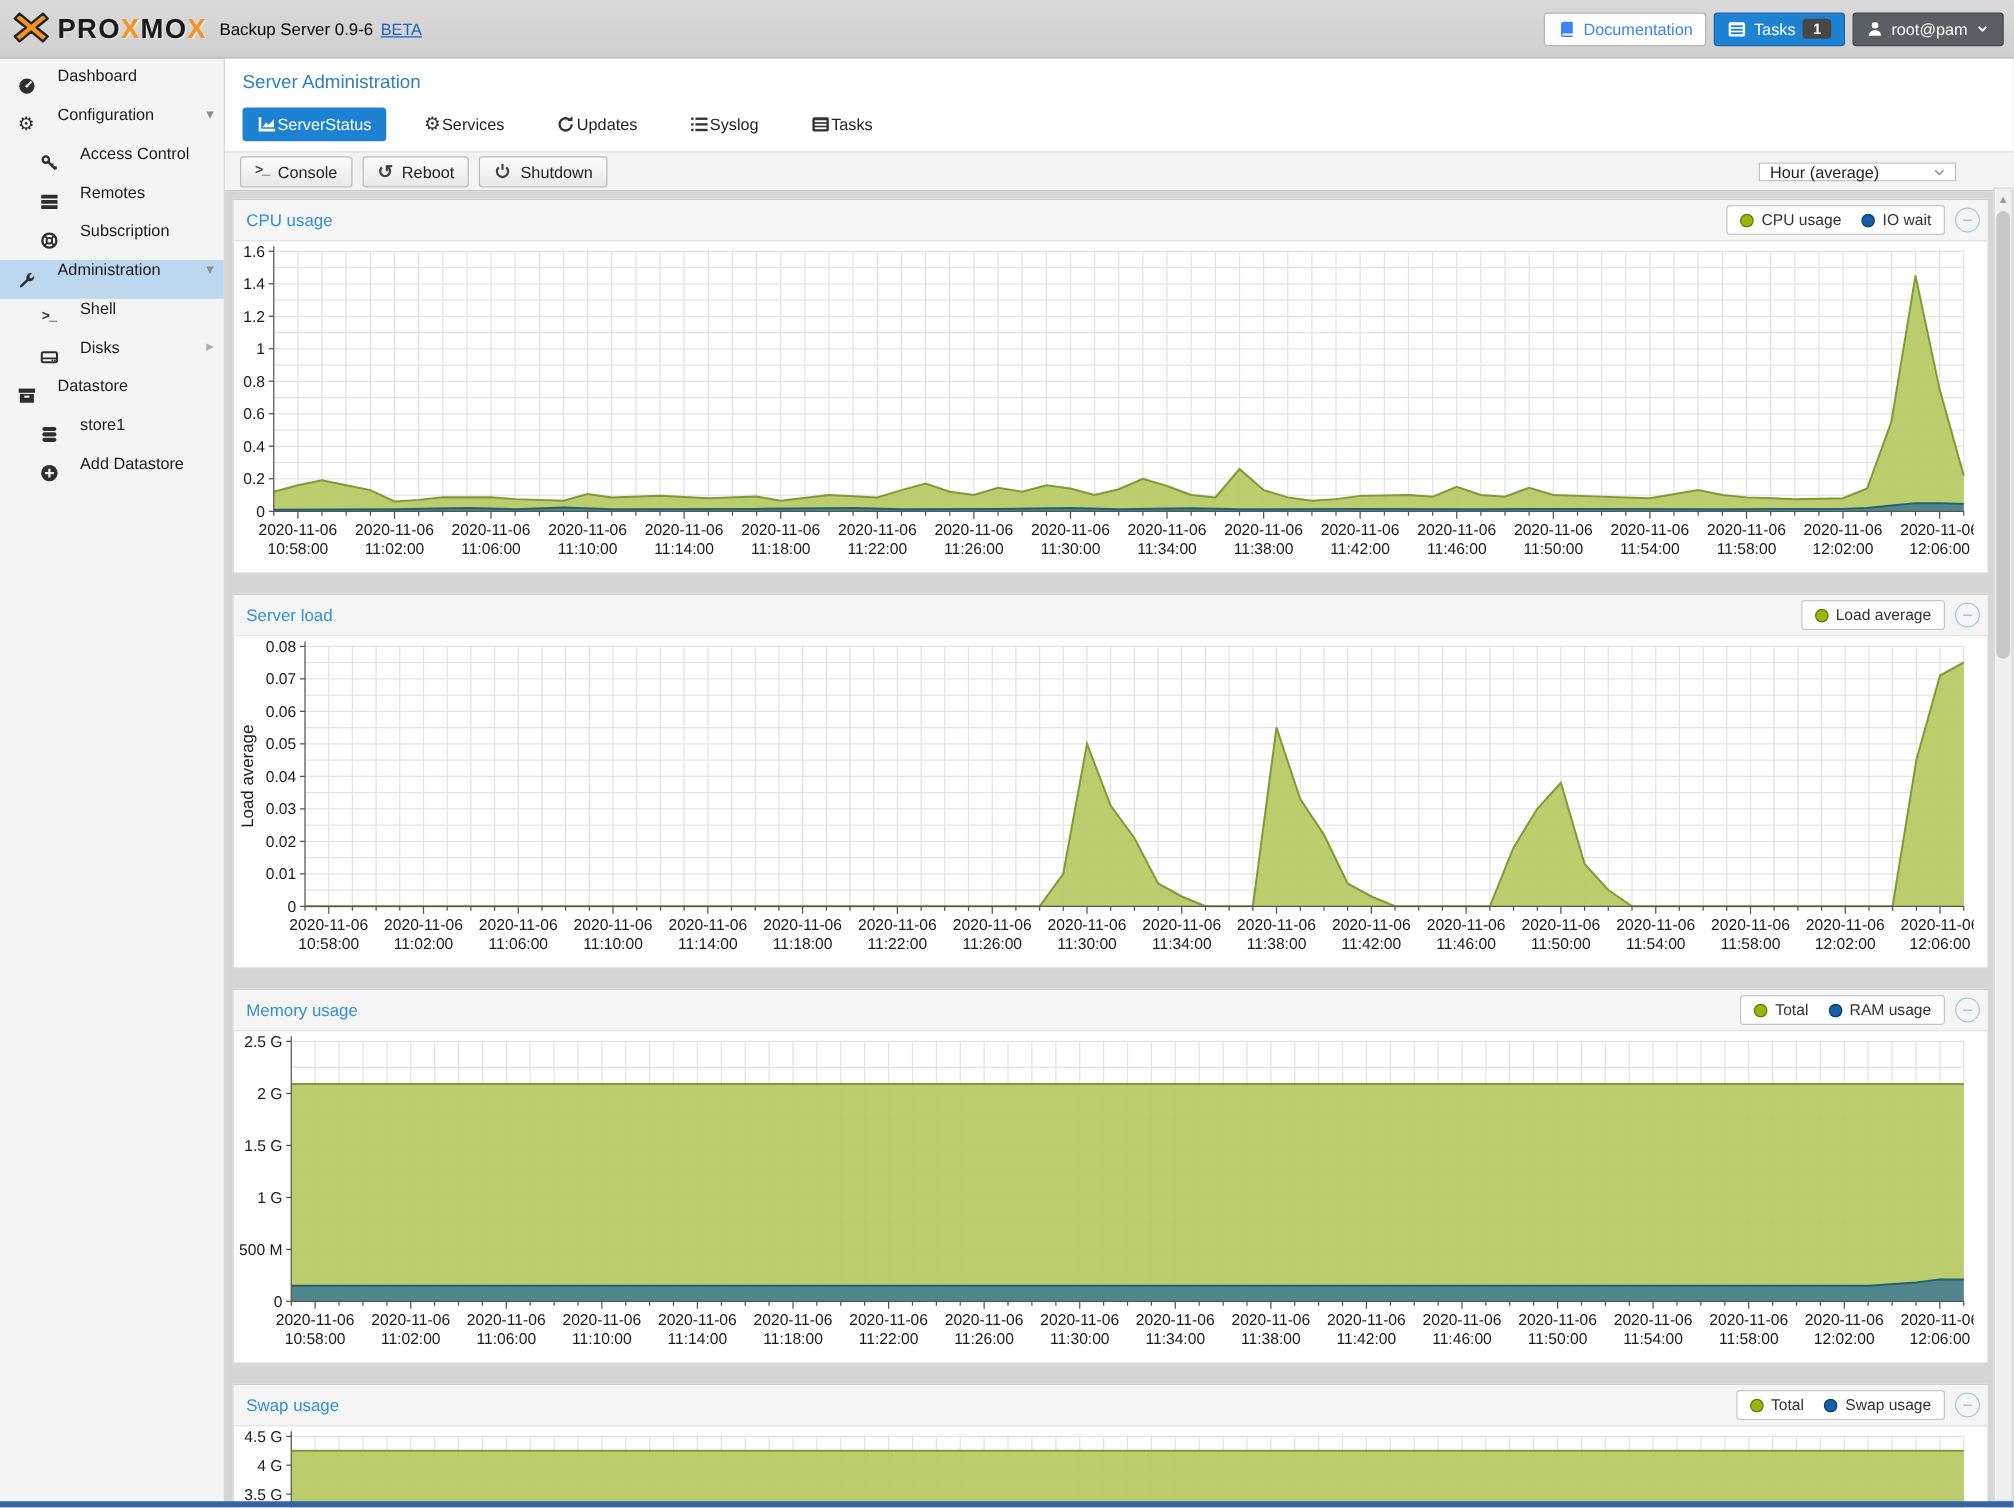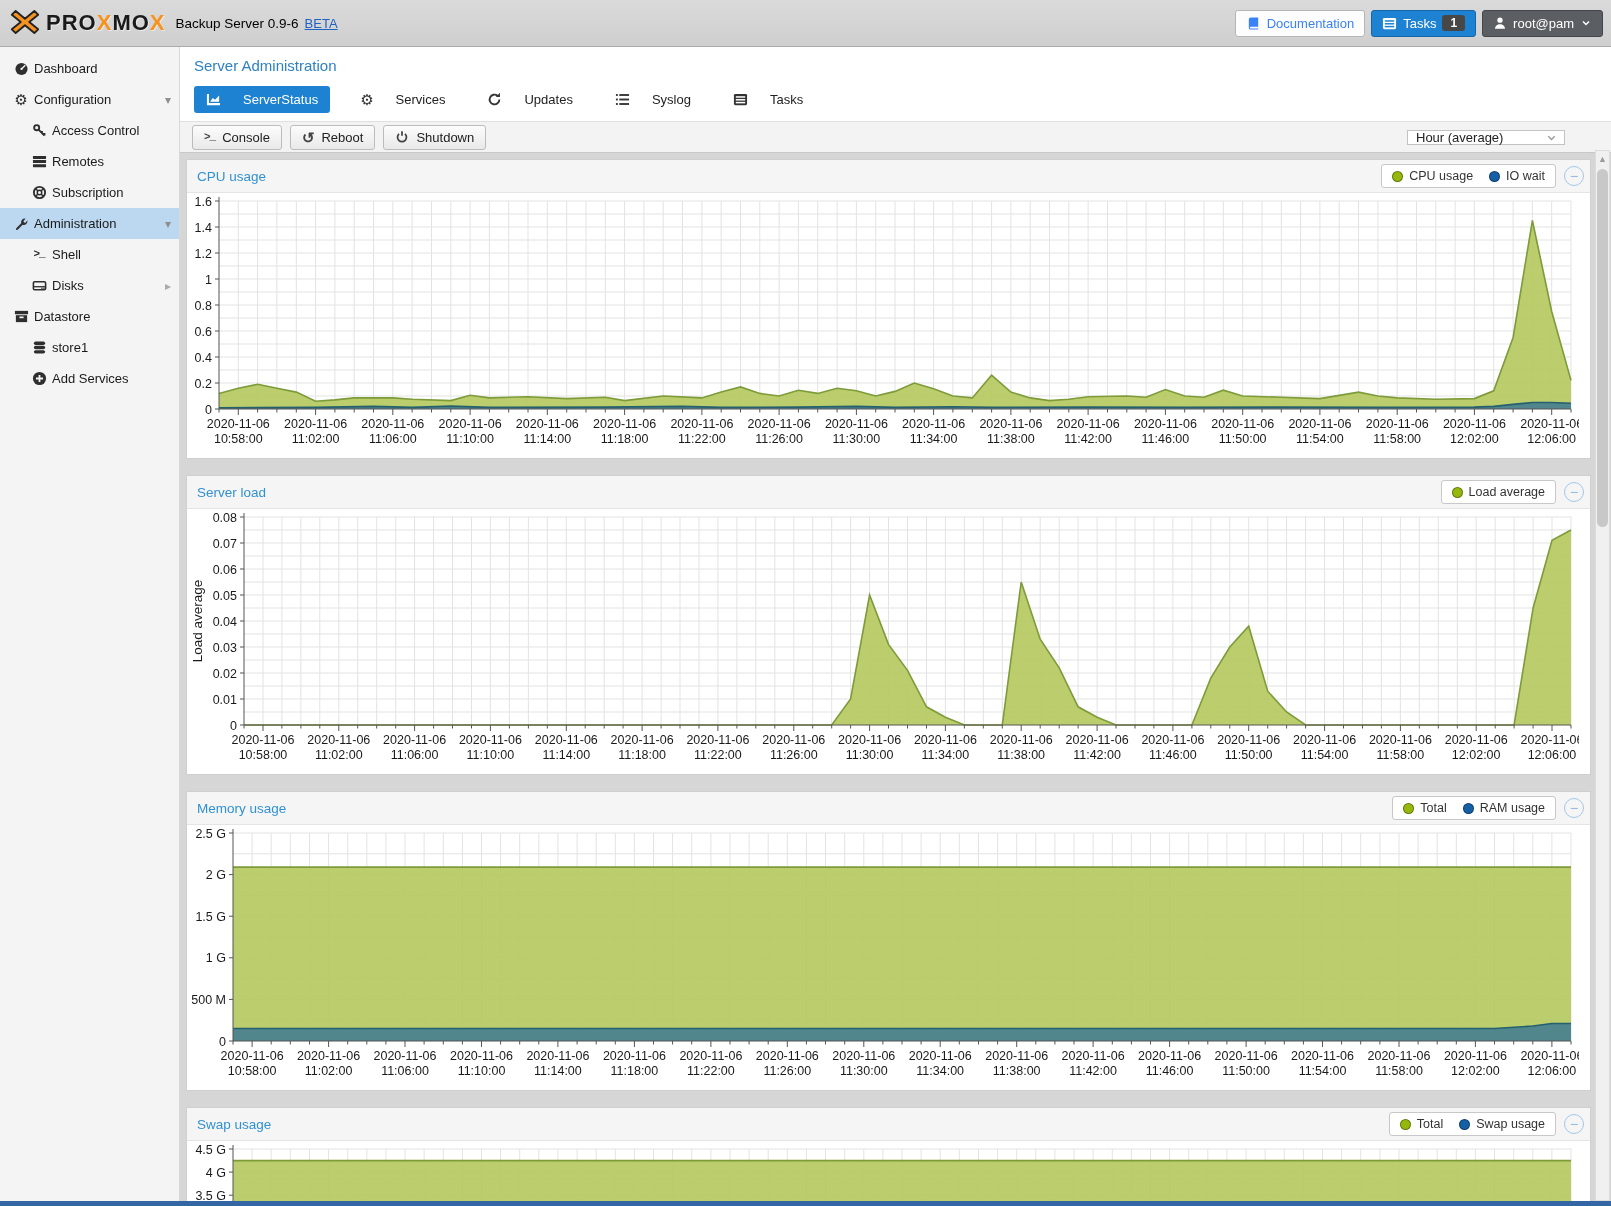--- a/index.html
+++ b/index.html
@@ -25,33 +25,33 @@
   .hbtn { height:27px; display:flex; align-items:center; gap:6px; padding:0 10px;
     border-radius:3px; font-size:13px; cursor:pointer; }
   .hbtn .ico { display:flex; align-items:center; }
   .hbtn-light { background:#fdfdfd; border:1px solid #b5b5b5; color:#3b82f6; }
   .hbtn-blue  { background:#1e82d2; border:1px solid #1566a7; color:#fff; }
   .hbtn-dark  { background:#5b5f63; border:1px solid #43474b; color:#fff; }
   .badge { background:#474747; color:#fff; border-radius:3px; padding:1px 8px; font-weight:bold; font-size:12px; }
   
   #layout { display:flex; height:1159px; }
   #sidebar { width:180px; background:#f4f4f4; border-right:1px solid #d8d8d8; padding-top:6px; flex:none; }
-  .side-item { height:31px; display:flex; align-items:center; gap:4px; padding:0 8px 0 12px; cursor:pointer; color:#1a1a1a; }
+  .side-item { height:31px; display:flex; gap:16px; padding:0 8px 0 12px; cursor:pointer; color:#1a1a1a; }
   .side-item.child { padding-left:30px; }
   .side-item.selected { background:#bcd8f0; }
   .side-item .ico { width:18px; display:flex; justify-content:center; align-items:center; color:#2e2e2e; flex:none; }
   .side-item .lbl { white-space:nowrap; }
   .side-item .expander { margin-left:auto; color:#8f8f8f; font-size:12px; }
   .side-item .expander.right { color:#aaa; }
   
   main { flex:1; min-width:0; display:flex; flex-direction:column; background:#fff; }
   .content-head { background:#fff; padding:10px 0 8px 14px; }
   .page-title { font-size:15px; color:#2e81c4; margin:0 0 12px 0; font-weight:normal; }
   .tabs { display:flex; align-items:center; gap:4px; }
-  .tab { display:flex; align-items:center; gap:22px; padding:6px 12px; border-radius:3px; cursor:pointer; color:#222;justify-content:space-between; }
+  .tab { display:flex; align-items:center; gap:1px; padding:6px 12px; border-radius:3px; cursor:pointer; color:#222;justify-content:space-between; }
   .tab .ico { display:flex; align-items:center; color:#333; }
   .tab.active { background:#1e82d2; color:#fff; }
   .tab.active .ico { color:#fff; }
   .tab + .tab { margin-left:14px; }
   .toolbar { height:32px; background:#f3f3f3; border-top:1px solid #e0e0e0; border-bottom:1px solid #c9c9c9;
     display:flex; align-items:center; padding:0 46px 0 12px; gap:8px; }
   .tbtn { height:25px; display:flex; align-items:center; gap:7px; padding:0 11px;
     background:linear-gradient(#fcfcfc,#e9e9e9); border:1px solid #bcbcbc; border-radius:3px; cursor:pointer; color:#222; }
   .tbtn .ico { display:flex; align-items:center; color:#444; }
   .select-box { margin-left:auto; width:158px; height:15px; background:#fff; border:1px solid #c2c2c2;
@@ -230,21 +230,21 @@
         </span>
         <span class="lbl">store1</span>
       </div>
       <div class="side-item child">
         <span class="ico">
           <svg width="15" height="15" viewBox="0 0 16 16">
             <circle cx="8" cy="8" r="7" fill="currentColor"></circle>
             <path d="M8 4.2v7.6M4.2 8h7.6" stroke="#f4f4f4" stroke-width="1.9"></path>
           </svg>
         </span>
-        <span class="lbl">Add Services</span>
+        <span class="lbl">Add Datastore</span>
       </div>
     </nav>
   <main>
     <div class="content-head">
       <h1 class="page-title">Server Administration</h1>
       <div class="tabs" id="tabs">
           <div class="tab active">
             <span class="ico">
               <svg width="15" height="15" viewBox="0 0 16 16" fill="currentColor">
                 <path d="M1 2v12h14v-2.2H3.2V2z"></path>

